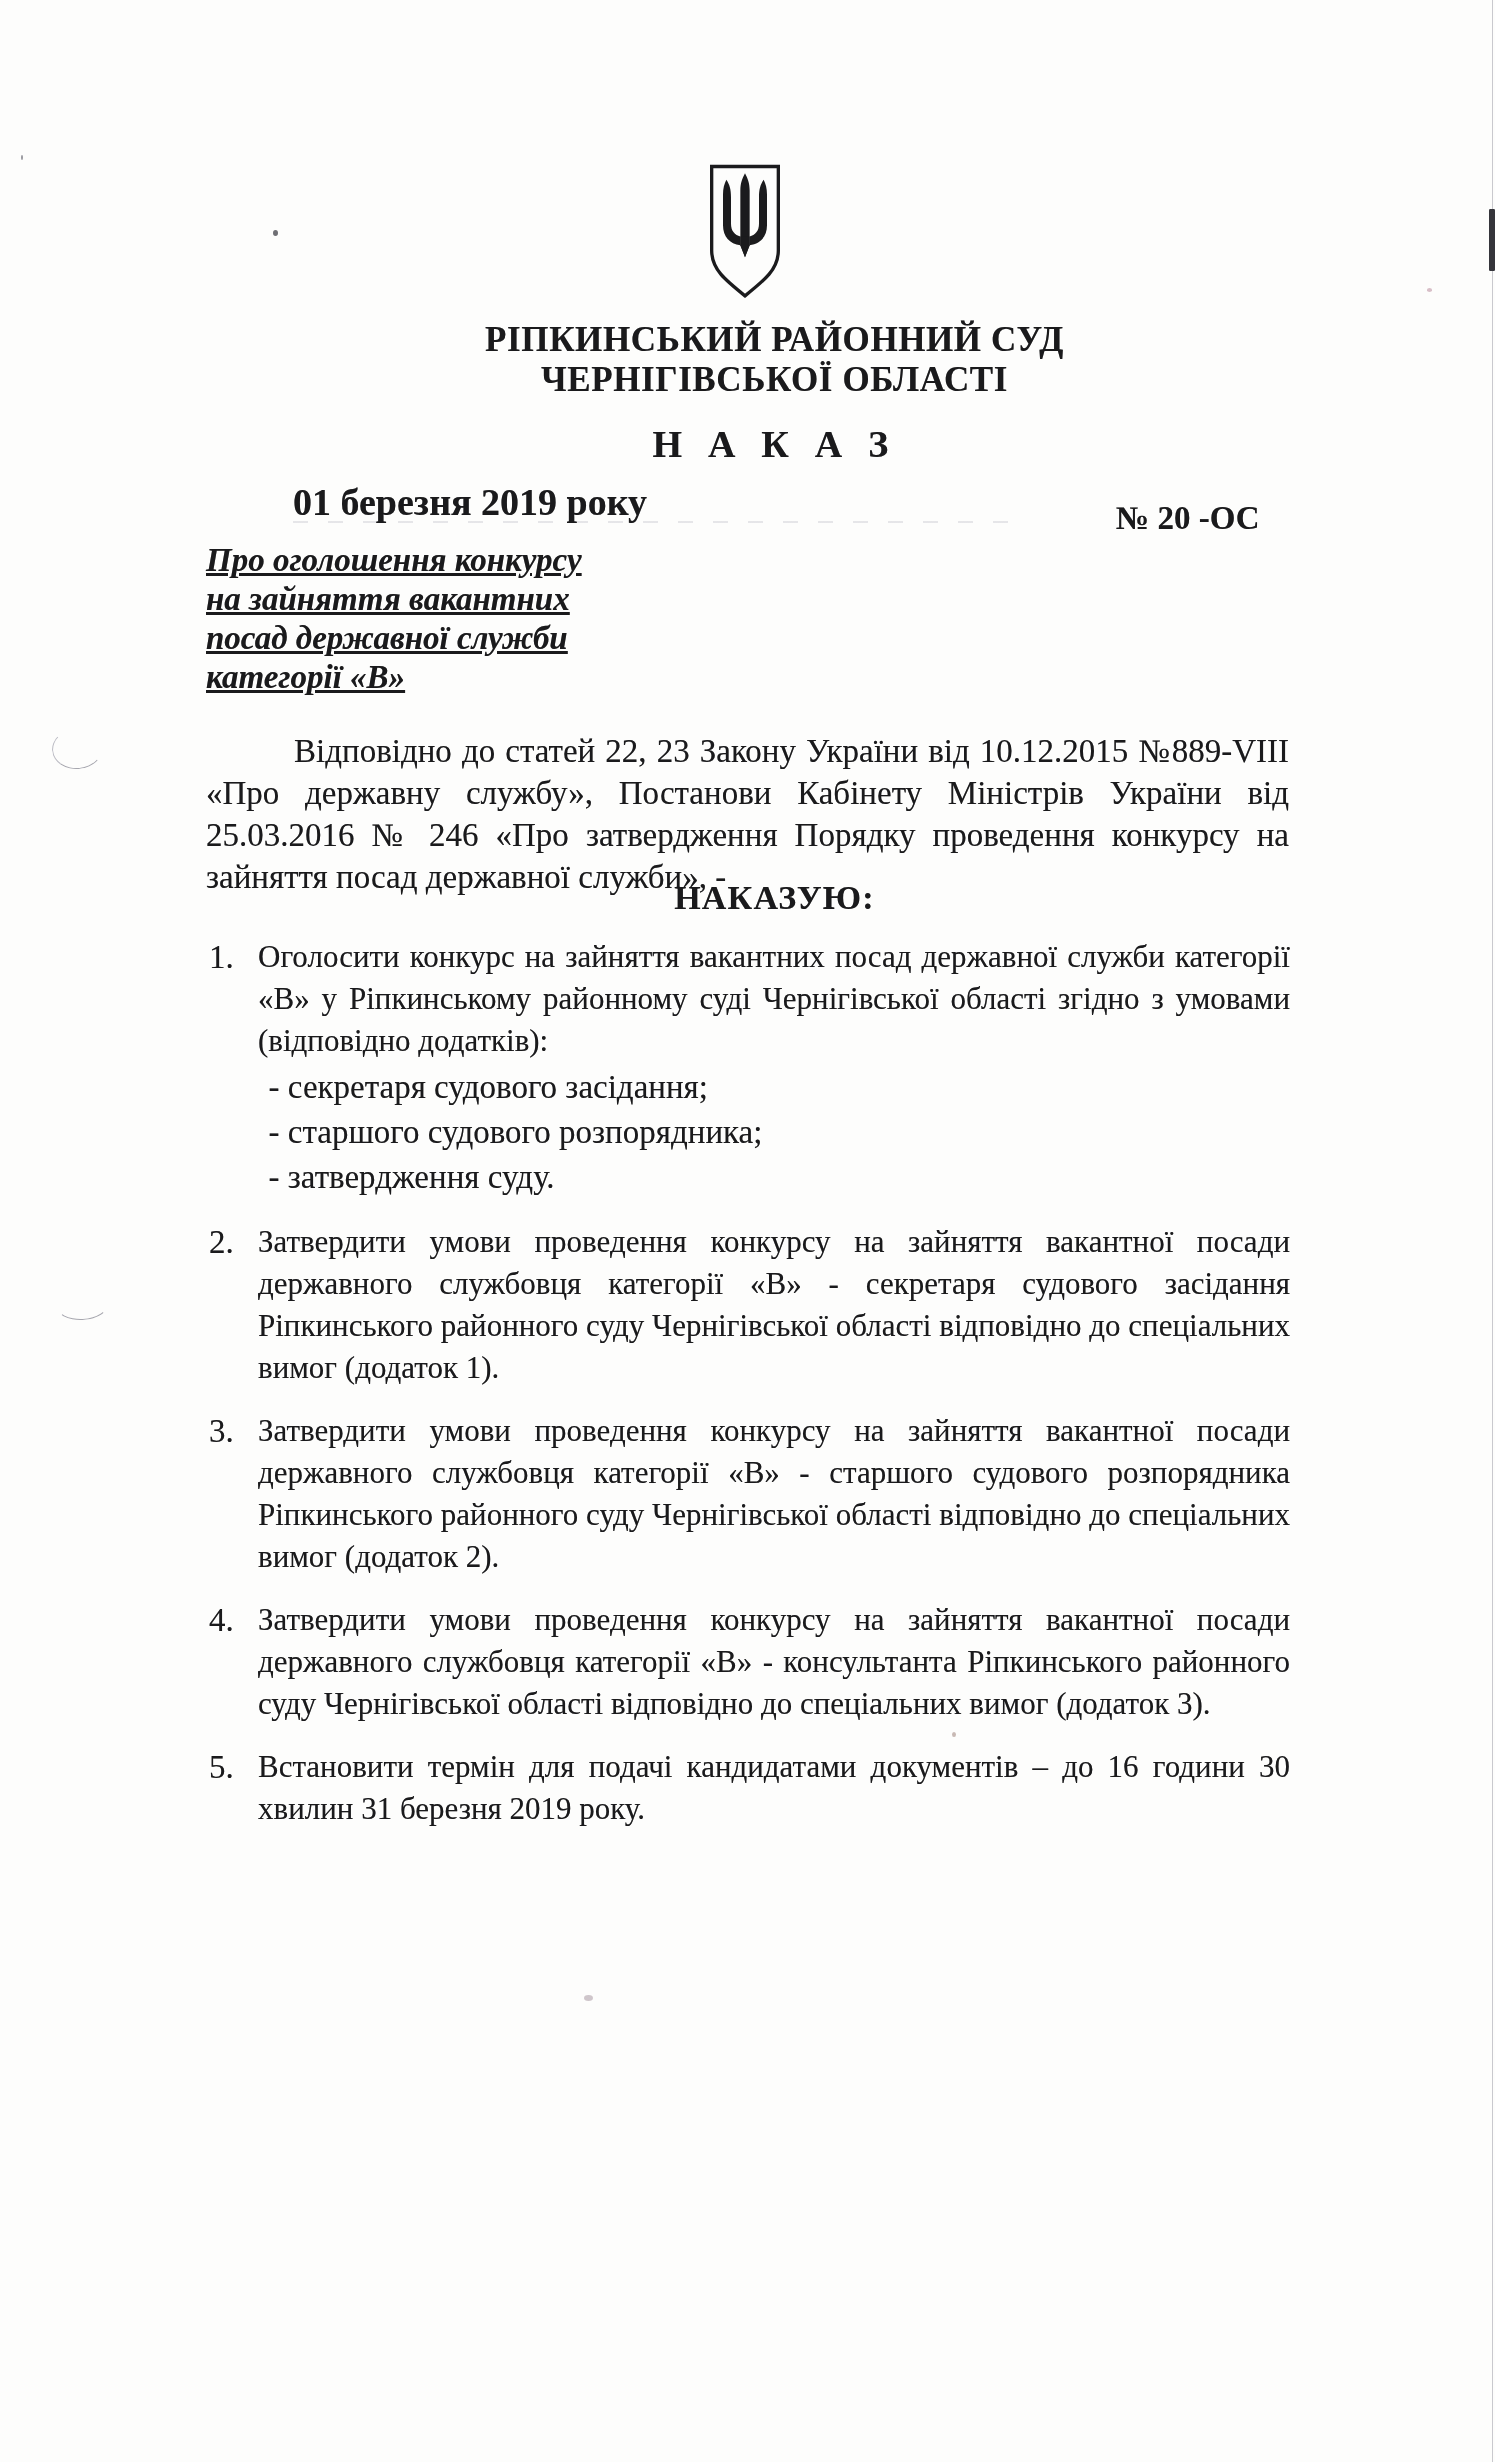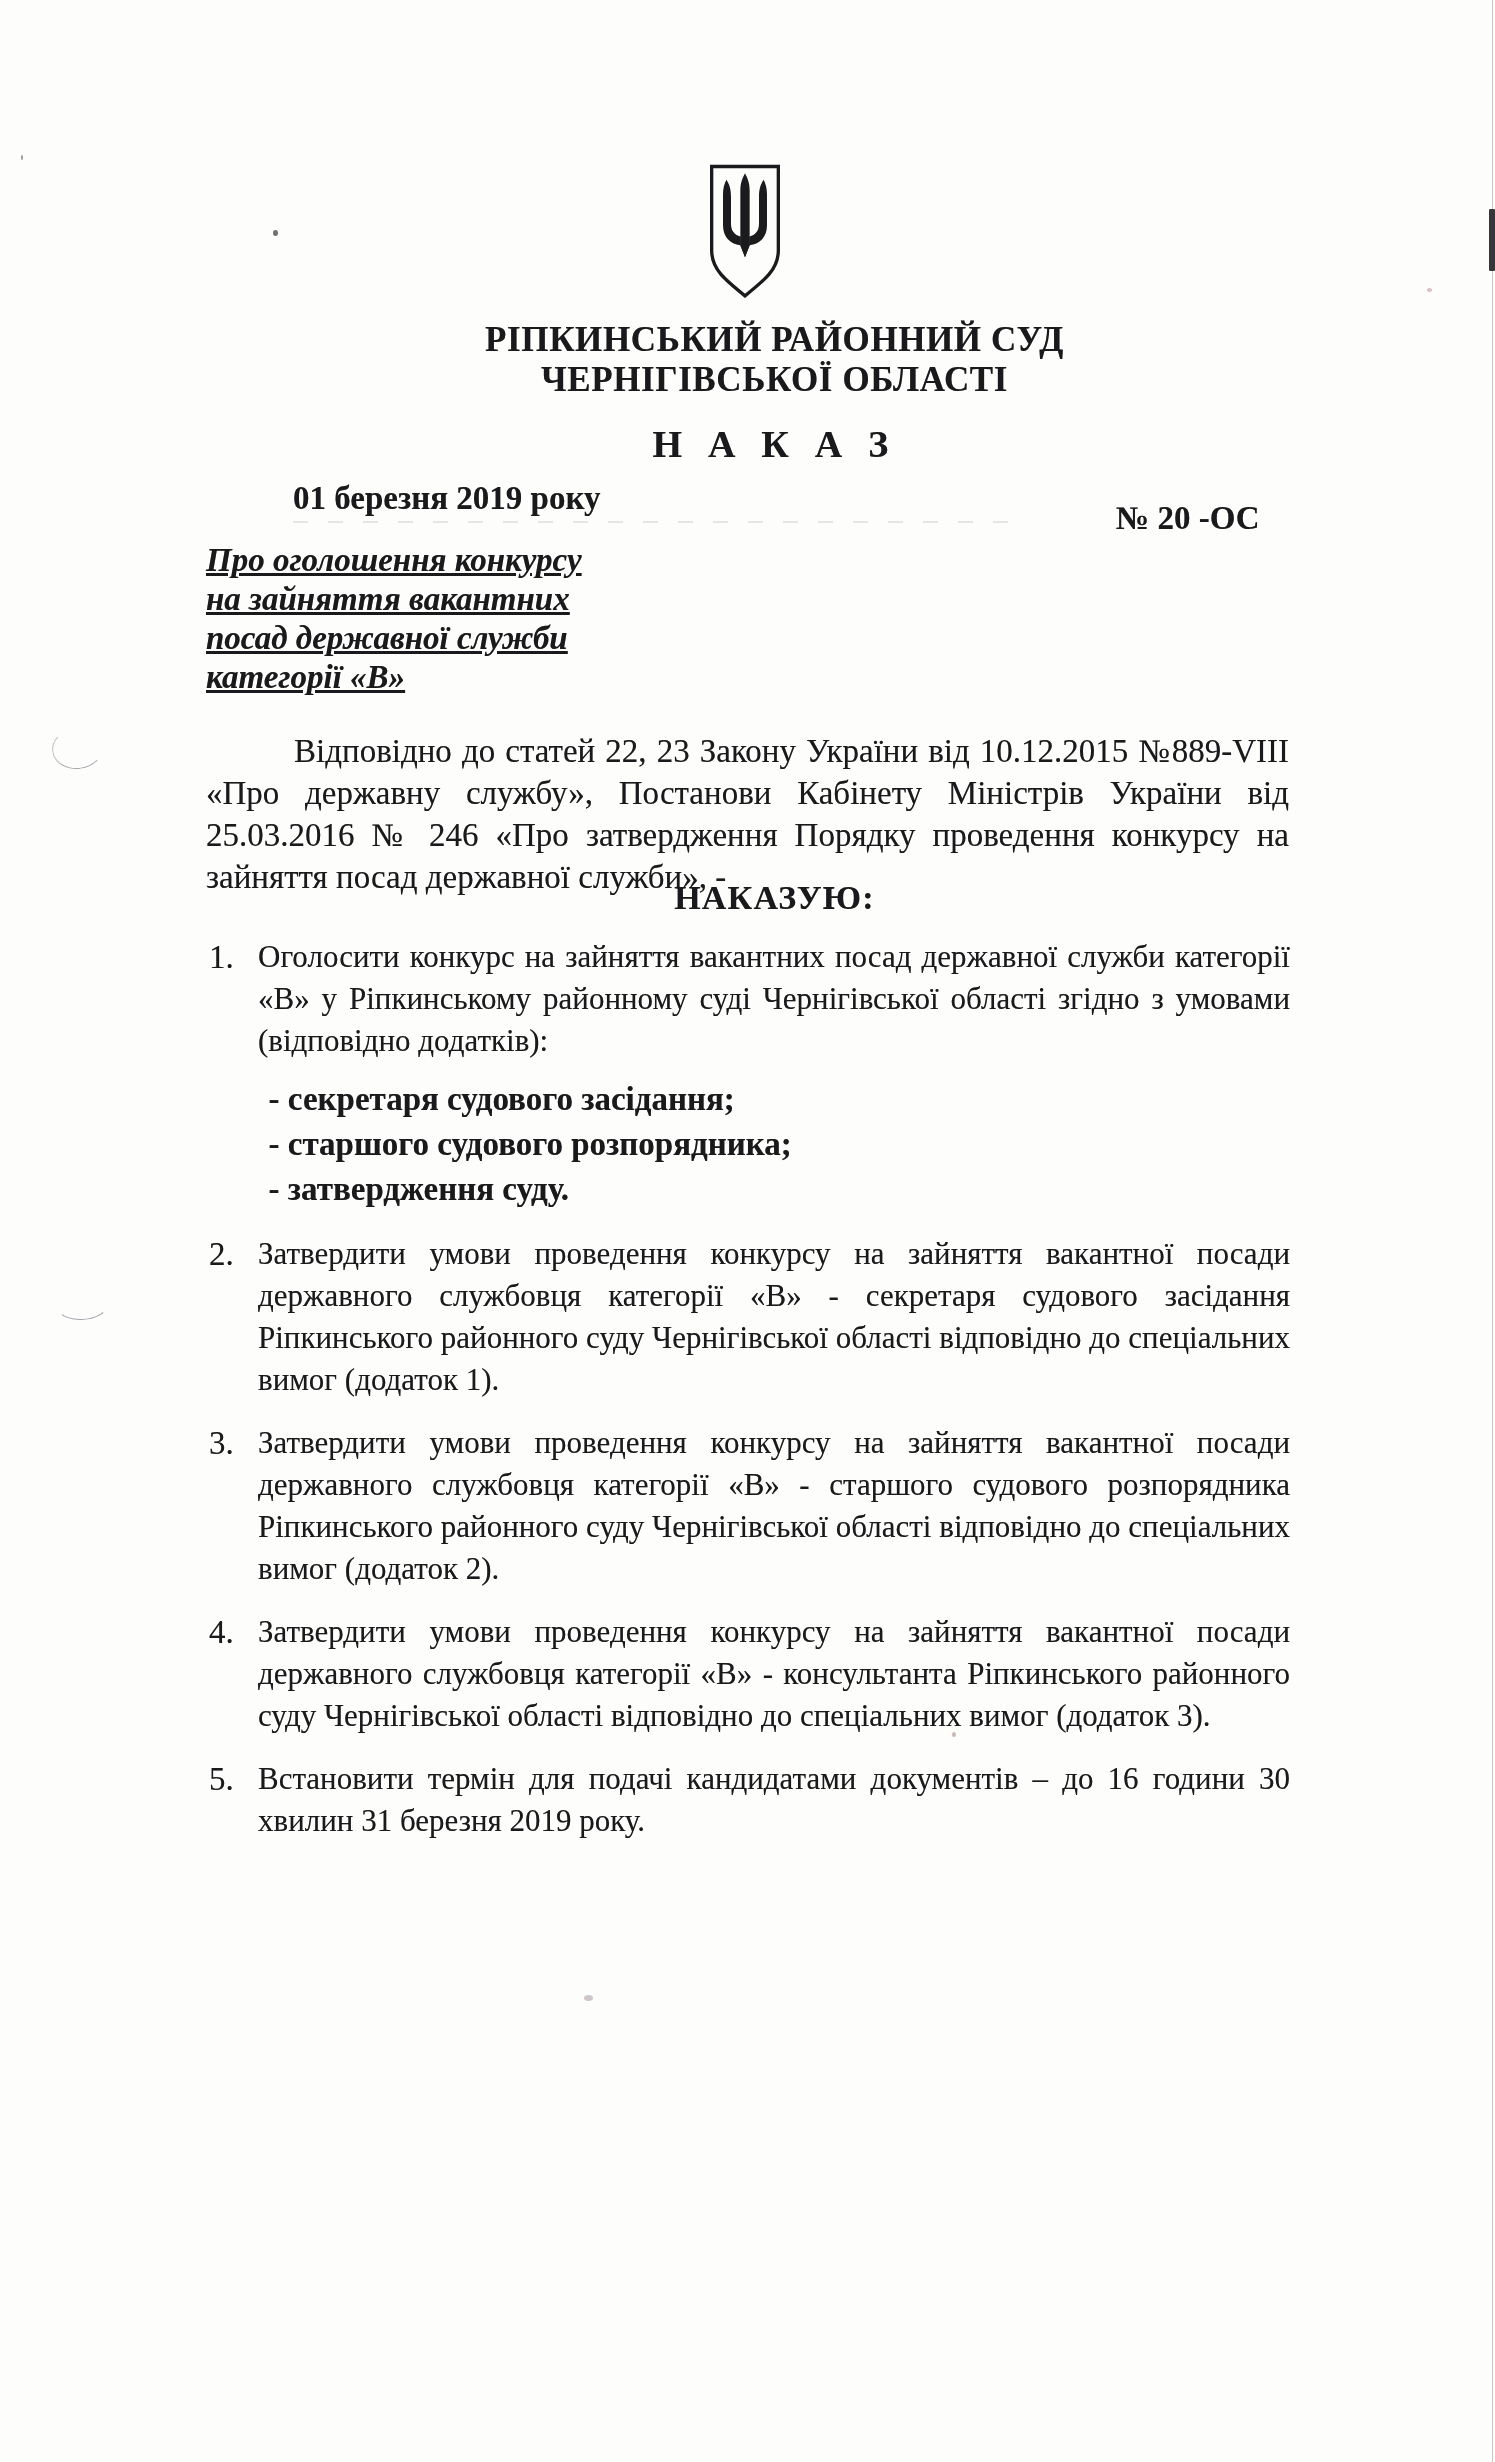--- a/index.html
+++ b/index.html
@@ -20,37 +20,37 @@
 
   
   .centerline{ position:absolute; left:68px; width:1413px; text-align:center; white-space:nowrap; }
   .court{ font-weight:bold; font-size:35px; letter-spacing:0.6px; }
   .court1{ top:320px; }
   .court2{ top:360px; }
   .doctype{ top:422px; font-weight:bold; font-size:38px; letter-spacing:8.2px; }
   .resolve{ top:879px; font-weight:bold; font-size:34px; letter-spacing:1.2px; }
 
   
-  .order-date{ position:absolute; left:293px; top:480px; font-weight:bold; font-size:33px; white-space:nowrap; }
+  .order-date{ position:absolute; left:293px; top:480px; font-weight:bold; font-size:38px; white-space:nowrap; }
   .order-number{ position:absolute; left:1116px; top:500px; font-weight:bold; font-size:33px; white-space:nowrap; }
 
   
   .subject{ position:absolute; left:206px; top:541px; width:528px;
             font-weight:bold; font-style:italic; font-size:33px; line-height:39px;text-decoration:underline; }
 
   
   .intro{ position:absolute; left:206px; top:707px; width:1083px;
           font-size:33px; line-height:42px; text-align:justify; text-indent:88px;margin-top:23px; }
 
   
   .items{ position:absolute; left:209px; top:936px; width:1081px; }
   .item{ display:grid; grid-template-columns:49px 1fr; margin-bottom:21px; }
   .item-num{ font-size:33px; line-height:42px; }
   .item-body{ font-size:31px; line-height:42px; text-align:justify; }
-  .sub-bullets{ margin-top:15px;font-weight:bold; }
+  .sub-bullets{ margin-top:3px; }
   .sub-bullet{ font-size:33px; line-height:45px; margin-left:10.6px; text-align:left; }
 
   
   .edge-line{ position:absolute; right:2.3px; top:0; width:1.2px; height:2462px; background:#c9c9ce; }
   .edge-bar{ position:absolute; right:0px; top:209px; width:5.9px; height:62px; background:#35353b; border-radius:1.2px; }
   .arc{ position:absolute; border:1.8px solid transparent; border-radius:50%; }
   .arc1{ left:52px; top:728px; width:49px; height:39px;
          border-bottom-color:#a6a6ae; border-left-color:#bcbcc4; transform:rotate(-6deg); }
   .arc2{ left:55px; top:1287px; width:52px; height:30.5px;
          border-bottom-color:#a6a6ae; transform:rotate(-3deg); }

